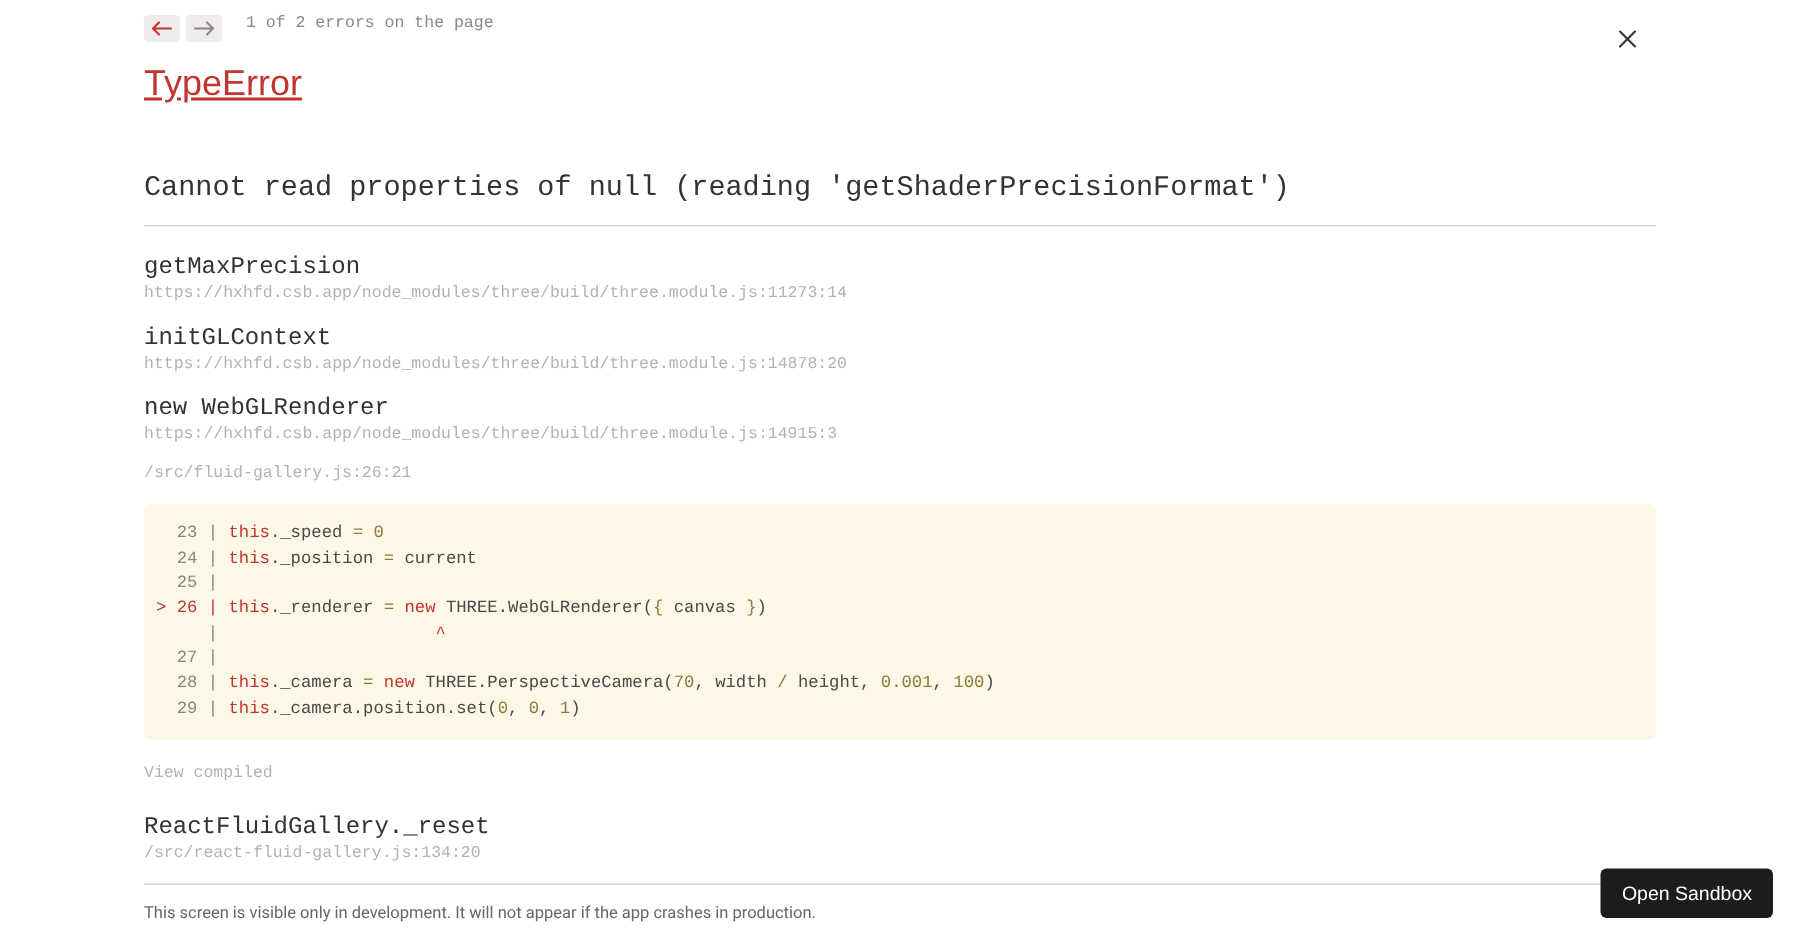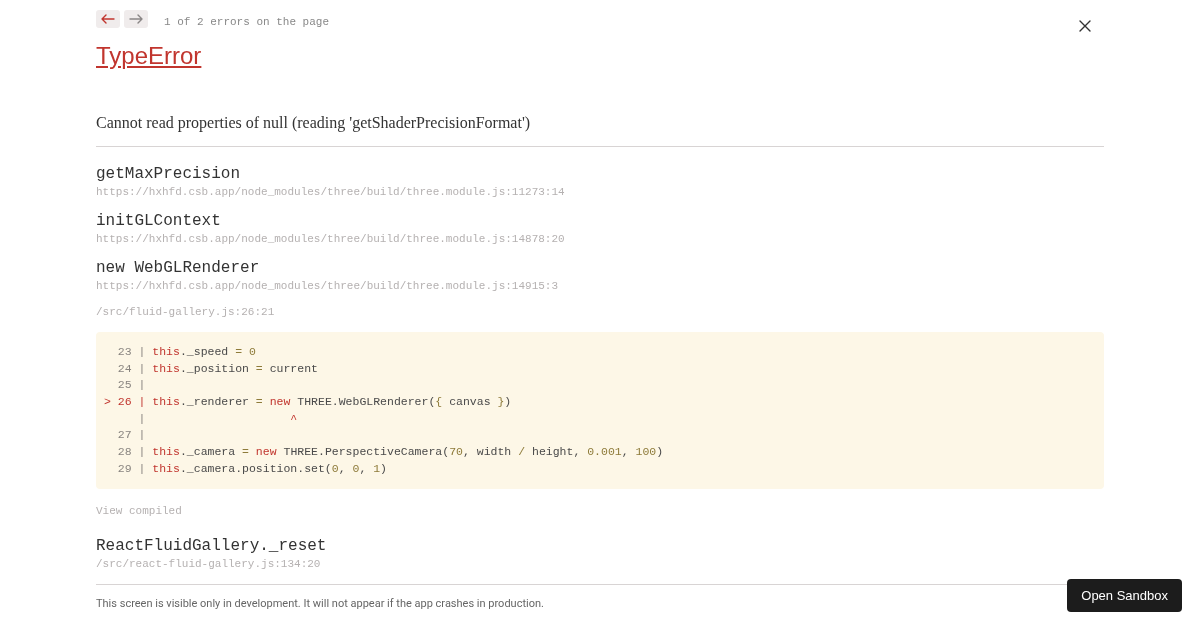--- a/index.html
+++ b/index.html
@@ -9,21 +9,21 @@
     width: 1200px;
     height: 630px;
     overflow: hidden;
     position: relative;
   }
   .container {
     padding: 10px 96px 0 96px;
   }
   .nav-row {
     display: flex;
-    align-items: flex-end;
+    align-items: flex-start;
     gap: 4px;
     margin-bottom: 14px;
   }
   .nav-btn {
     width: 24px;
     height: 18px;
     background: #f0ecec;
     border-radius: 3px;
     display: flex;
     align-items: center;
@@ -48,22 +48,22 @@
   }
   .err-type {
     font-family: -apple-system, BlinkMacSystemFont, "Segoe UI", sans-serif;
     font-size: 24px;
     font-weight: 400;
     color: #c1352e;
     margin-bottom: 6px;
     text-decoration: underline;
   }
   .err-msg {
-    font-family: Liberation Serif, serif;
-    font-size: 16px;
+    font-family: Liberation Mono, monospace;
+    font-size: 19px;
     color: #333;
     margin-bottom: 14px;
     margin-top: 44px;
   }
   hr.divider {
     border: none;
     border-top: 1px solid #d8d4d4;
     margin: 10px 0 18px 0;
   }
   .frame {

